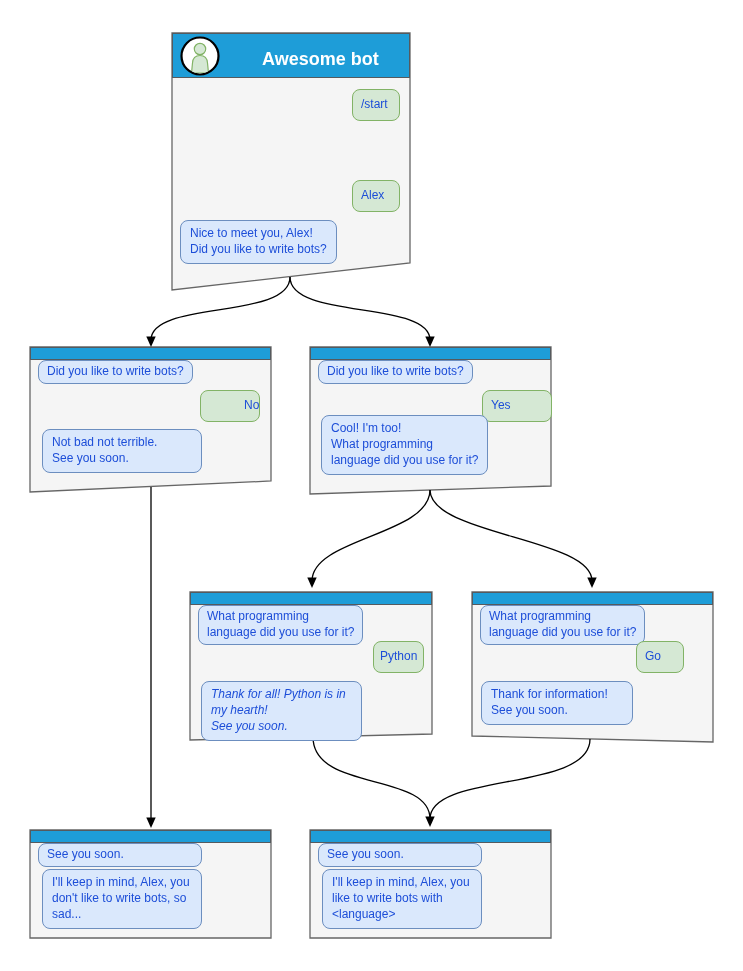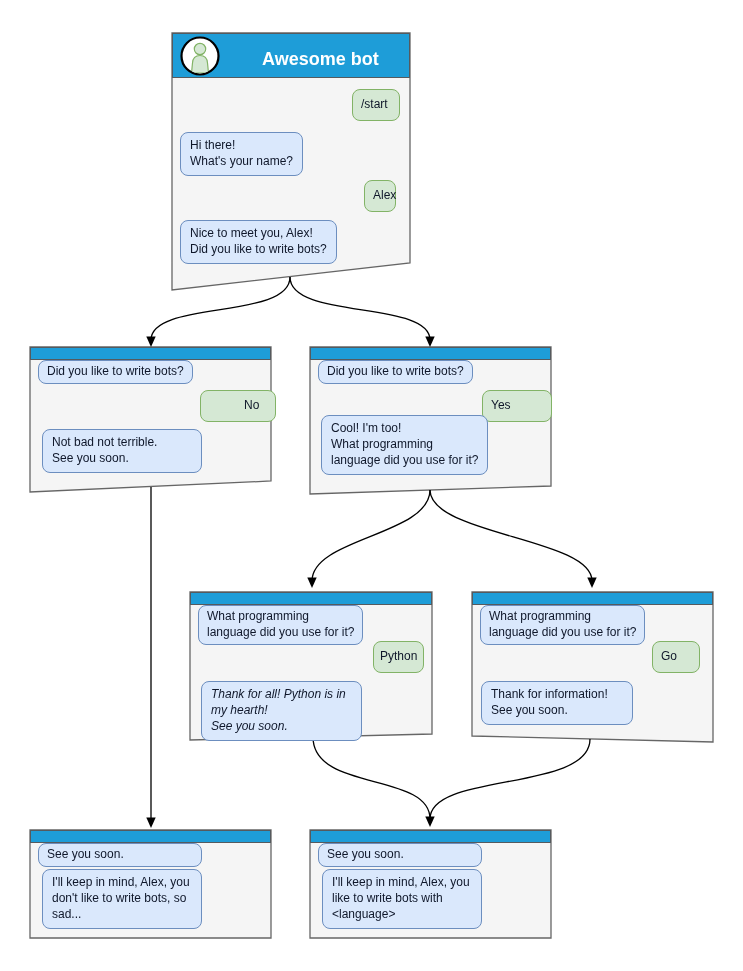--- a/index.html
+++ b/index.html
@@ -7,21 +7,21 @@
   .canvas{position:relative;width:743px;height:971px;background:#ffffff;
           font-family:"Liberation Sans",sans-serif;overflow:hidden;}
   svg.layer{position:absolute;left:0;top:0;z-index:1;}
   .win{position:absolute;z-index:2;}
   .whead{position:absolute;left:0;top:0;background:#1e9dd8;border:1px solid #555a5e;
          box-sizing:border-box;z-index:3;}
   .wtitle{position:absolute;left:58px;top:4px;height:45px;line-height:45px;
           color:#ffffff;font-weight:bold;font-size:18px;z-index:4;white-space:nowrap;margin-left:32px;}
   .avatar{position:absolute;left:7px;top:2px;z-index:4;}
   .bubble{position:absolute;box-sizing:border-box;white-space:pre-line;
-          font-size:12px;line-height:1.33;color:#0f172a;border-radius:8px;z-index:2;}
+          font-size:12px;line-height:1.33;color:#1d4ed8;border-radius:8px;z-index:2;}
   .bot{background:#dae8fc;border:1px solid #6c8ebf;padding:5px 9px;}
   .user{background:#d5e8d4;border:1px solid #82b366;padding:7px 8px;}
   .tight{padding:3px 8px;}
 </style>
 </head>
 <body>
 
 <div class="canvas">
 
   <svg class="layer" width="743" height="971" viewBox="0 0 743 971">
@@ -63,31 +63,29 @@
       <clipPath id="avclip">
           <circle cx="21" cy="21" r="17.4"></circle>
         </clipPath>
       <g clip-path="url(#avclip)" fill="#d5e8d4" stroke="#82b366" stroke-width="1.2">
         <path d="M12.5,38 L13.5,28 Q14,20.5 21,20.5 Q28,20.5 28.5,28 L29.5,38 Z"></path>
         <circle cx="21" cy="14" r="5.7"></circle>
       </g>
     </svg>
     <div class="wtitle">Awesome bot</div>
     <div class="bubble user" style="left:180px;top:56px;width:48px;">/start</div>
-    <div class="bubble bot" style="left:8px;top:99px;">Hi there!
-What's your name?</div>
-    <div class="bubble user" style="left:192px;top:147px;width:32px;">Alex</div>
+    <div class="bubble user" style="left:180px;top:147px;width:48px;">Alex</div>
     <div class="bubble bot" style="left:8px;top:187px;">Nice to meet you, Alex!
 Did you like to write bots?</div>
   </div>
 
   <div class="win" style="left:30px;top:347px;width:241px;height:145px;">
     <div class="whead" style="width:241px;height:13px;"></div>
     <div class="bubble bot tight" style="left:8px;top:13px;">Did you like to write bots?</div>
-    <div class="bubble user" style="left:170px;top:43px;width:76px;padding-left:43px;">No</div>
+    <div class="bubble user" style="left:170px;top:43px;width:60px;padding-left:43px;">No</div>
     <div class="bubble bot" style="left:12px;top:82px;width:160px;">Not bad not terrible.
 See you soon.</div>
   </div>
 
   <div class="win" style="left:310px;top:347px;width:241px;height:147px;">
     <div class="whead" style="width:241px;height:13px;"></div>
     <div class="bubble bot tight" style="left:8px;top:13px;">Did you like to write bots?</div>
     <div class="bubble user" style="left:172px;top:43px;width:70px;">Yes</div>
     <div class="bubble bot" style="left:11px;top:68px;">Cool! I'm too!
 What programming
@@ -101,21 +99,21 @@
     <div class="bubble user" style="left:183px;top:49px;padding:7px 6px;">Python</div>
     <div class="bubble bot" style="left:11px;top:89px;width:161px;font-style:italic;">Thank for all! Python is in
 my hearth!
 See you soon.</div>
   </div>
 
   <div class="win" style="left:472px;top:592px;width:241px;height:150px;">
     <div class="whead" style="width:241px;height:13px;"></div>
     <div class="bubble bot tight" style="left:8px;top:13px;">What programming
 language did you use for it?</div>
-    <div class="bubble user" style="left:180px;top:49px;width:48px;">Go</div>
+    <div class="bubble user" style="left:164px;top:49px;width:48px;">Go</div>
     <div class="bubble bot" style="left:9px;top:89px;width:152px;">Thank for information!
 See you soon.</div>
   </div>
 
   <div class="win" style="left:30px;top:830px;width:241px;height:108px;">
     <div class="whead" style="width:241px;height:13px;"></div>
     <div class="bubble bot tight" style="left:8px;top:13px;width:164px;">See you soon.</div>
     <div class="bubble bot" style="left:12px;top:39px;width:160px;">I'll keep in mind, Alex, you
 don't like to write bots, so
 sad...</div>

